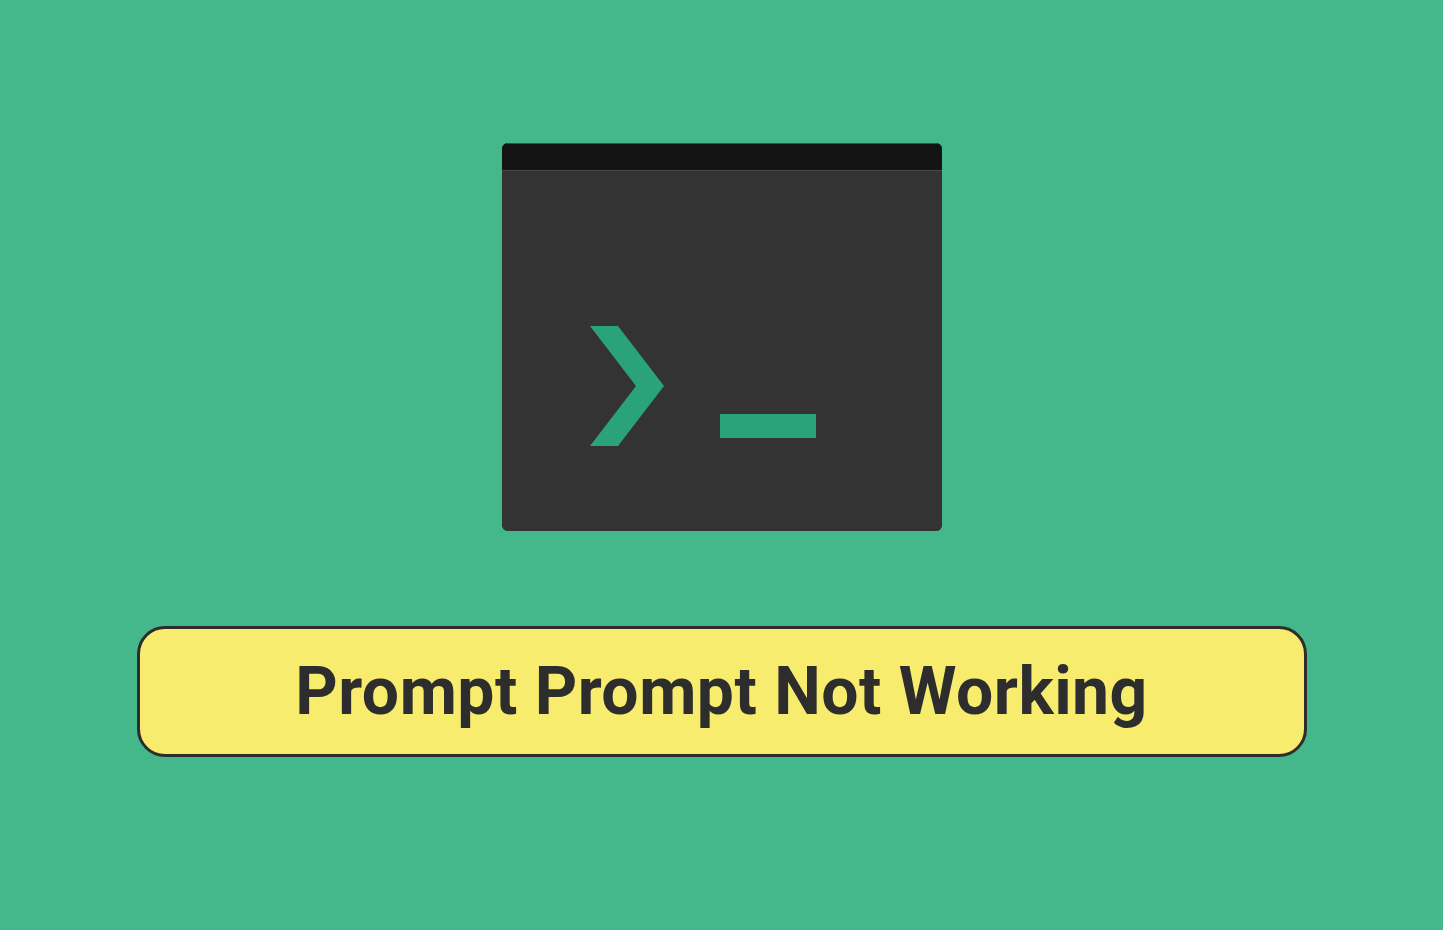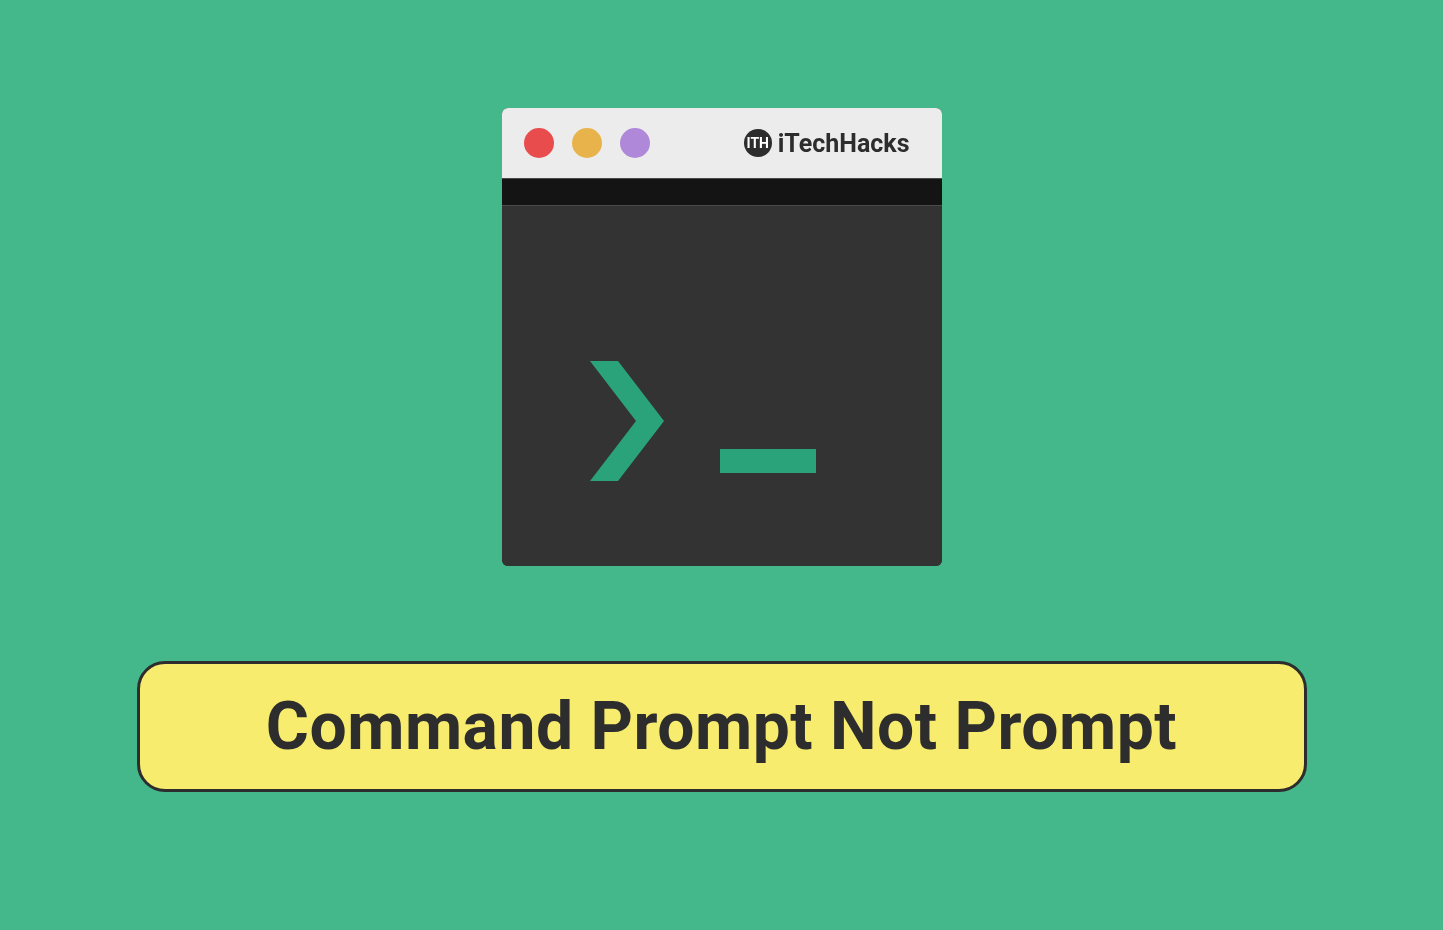--- a/index.html
+++ b/index.html
@@ -128,37 +128,26 @@
       font-weight: 700;
       color: #2d2d2d;
       letter-spacing: 0.5px;
       white-space: nowrap;
     }
   </style>
 </head>
 <body>
 
 <div class="terminal-window">
-  <div class="title-bar">
-    <div class="traffic-lights">
-      <div class="traffic-light red"></div>
-      <div class="traffic-light yellow"></div>
-      <div class="traffic-light purple"></div>
-    </div>
-    <div class="brand">
-      <div class="brand-icon">ITH</div>
-      <div class="brand-text">iTechHacks</div>
-    </div>
-  </div>
   <div class="menu-bar"></div>
   <div class="terminal-body">
     <div class="prompt-area">
       <svg class="chevron" viewBox="0 0 74 120">
         <polygon points="0,0 28,0 74,60 28,120 0,120 46,60" fill="#2aa37a"></polygon>
       </svg>
       <div class="underscore"></div>
     </div>
   </div>
 </div>
 
 <div class="headline-badge">
-  <div class="headline-text">Command Prompt Not Prompt</div>
+  <div class="headline-text">Prompt Prompt Not Working</div>
 </div>
 
 </body></html>

